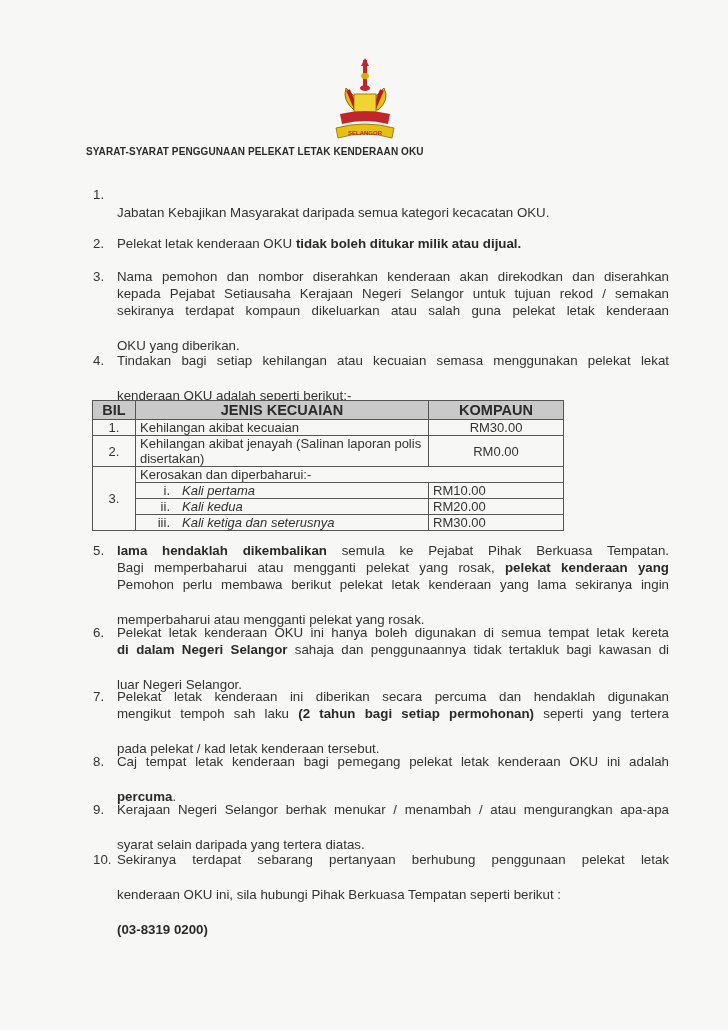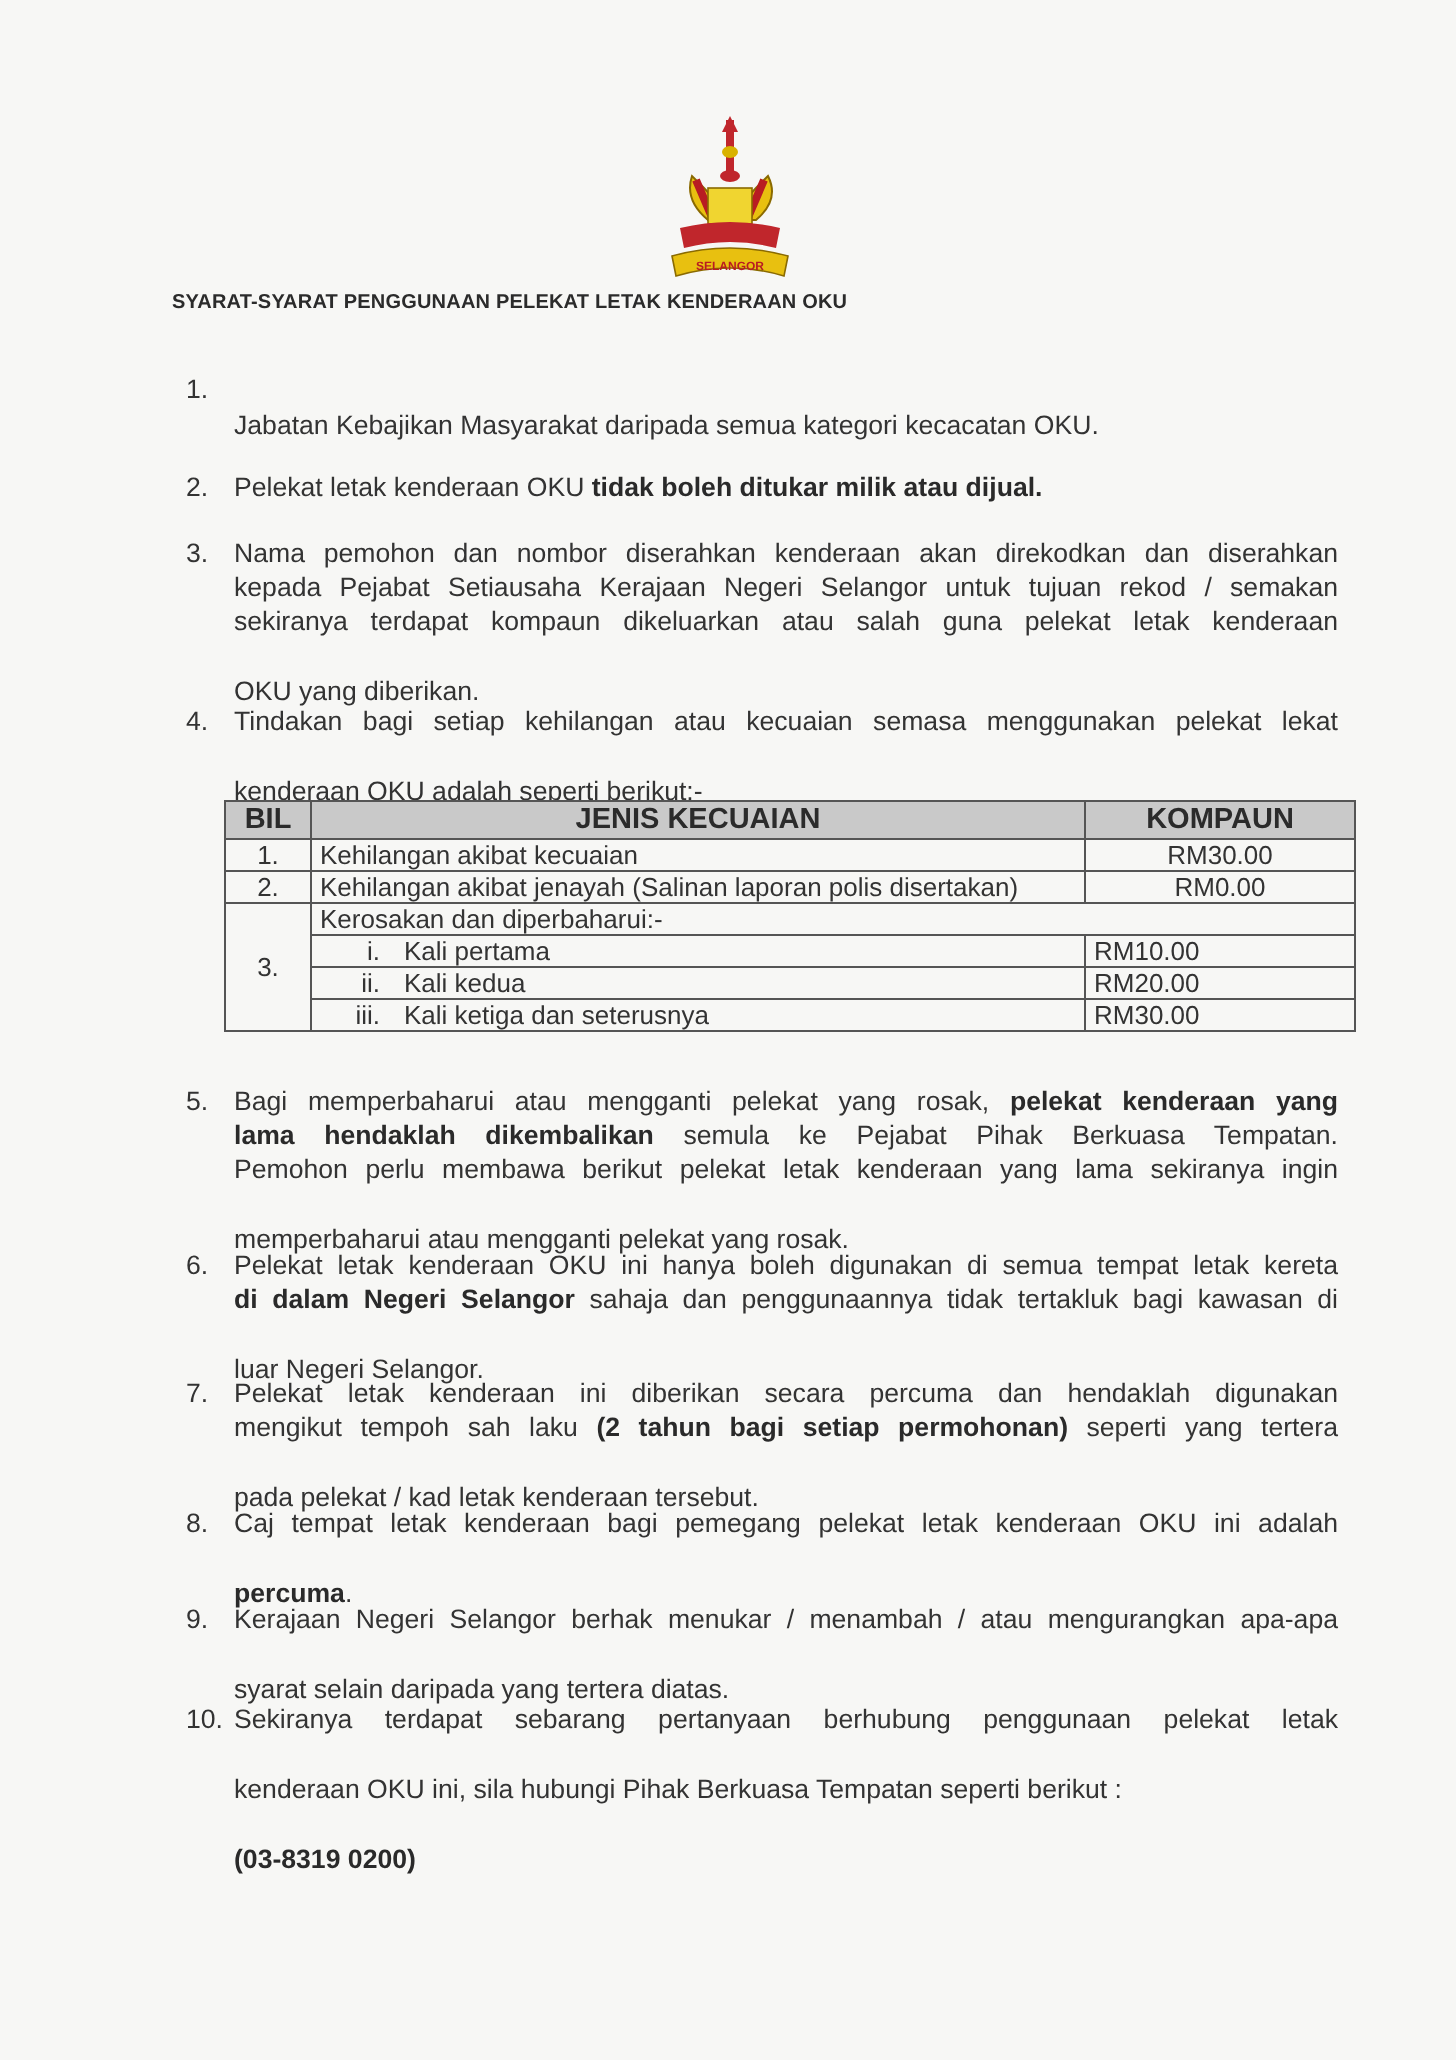--- a/index.html
+++ b/index.html
@@ -22,33 +22,33 @@
     position: absolute; left: 93px; width: 576px;
     font-size: 13.3px; line-height: 17px; color: #333;
   }
   .item .num { position: absolute; left: 0; top: 0; width: 22px; }
   .item .txt { margin-left: 24px; text-align: justify; }
   .item .txt .line { display: block; text-align: justify; text-align-last: justify; }
   .item .txt .line.last { text-align-last: left; margin-top: 18px; }
   b { font-weight: bold; color: #2a2a2a; }
 
   table.kompaun {
-    position: absolute; left: 112px; top: 400px; width: 566px;
+    position: absolute; left: 92px; top: 400px; width: 472px;
     border-collapse: collapse; font-size: 13px; color: #333;
   }
   table.kompaun td, table.kompaun th {
     border: 1px solid #555; padding: 0 4px; height: 15px; line-height: 15px;
   }
   table.kompaun th {
     background: #c9c9c9; font-size: 14.5px; font-weight: bold; color: #2b2b2b; height: 18px;
   }
   .c { text-align: center; }
   .r { text-align: left; padding-right: 34px !important; }
   .sub-roman { width: 30px; text-align: right; padding-right: 8px !important; border-right: none !important; }
-  .sub-label { border-left: none !important; }
+  .sub-label { border-left: none !important; font-style: italic; }
 </style>
 </head>
 <body>
 
 <div class="page">
 
   <div class="logo">
     <svg width="62" height="86" viewBox="0 0 62 86">
       <rect x="29" y="2" width="4" height="26" fill="#c0262c"></rect>
       <polygon points="31,0 27,8 35,8" fill="#c0262c"></polygon>
@@ -132,22 +132,22 @@
       <td class="sub-roman">iii.</td>
       <td class="sub-label">Kali ketiga dan seterusnya</td>
       <td class="r">RM30.00</td>
     </tr>
   </tbody>
     </table>
 
   <div class="item" style="top:542px">
     <span class="num">5.</span>
     <div class="txt">
+      <span class="line"><b>lama hendaklah dikembalikan</b><span> semula ke Pejabat Pihak Berkuasa Tempatan.</span></span>
       <span class="line"><span>Bagi memperbaharui atau mengganti pelekat yang rosak, </span><b>pelekat kenderaan yang</b></span>
-      <span class="line"><b>lama hendaklah dikembalikan</b><span> semula ke Pejabat Pihak Berkuasa Tempatan.</span></span>
       <span class="line">Pemohon perlu membawa berikut pelekat letak kenderaan yang lama sekiranya ingin</span>
       <span class="line last">memperbaharui atau mengganti pelekat yang rosak.</span>
     </div>
   </div>
 
   <div class="item" style="top:624px">
     <span class="num">6.</span>
     <div class="txt">
       <span class="line">Pelekat letak kenderaan OKU ini hanya boleh digunakan di semua tempat letak kereta</span>
       <span class="line"><b>di dalam Negeri Selangor</b><span> sahaja dan penggunaannya tidak tertakluk bagi kawasan di</span></span>

